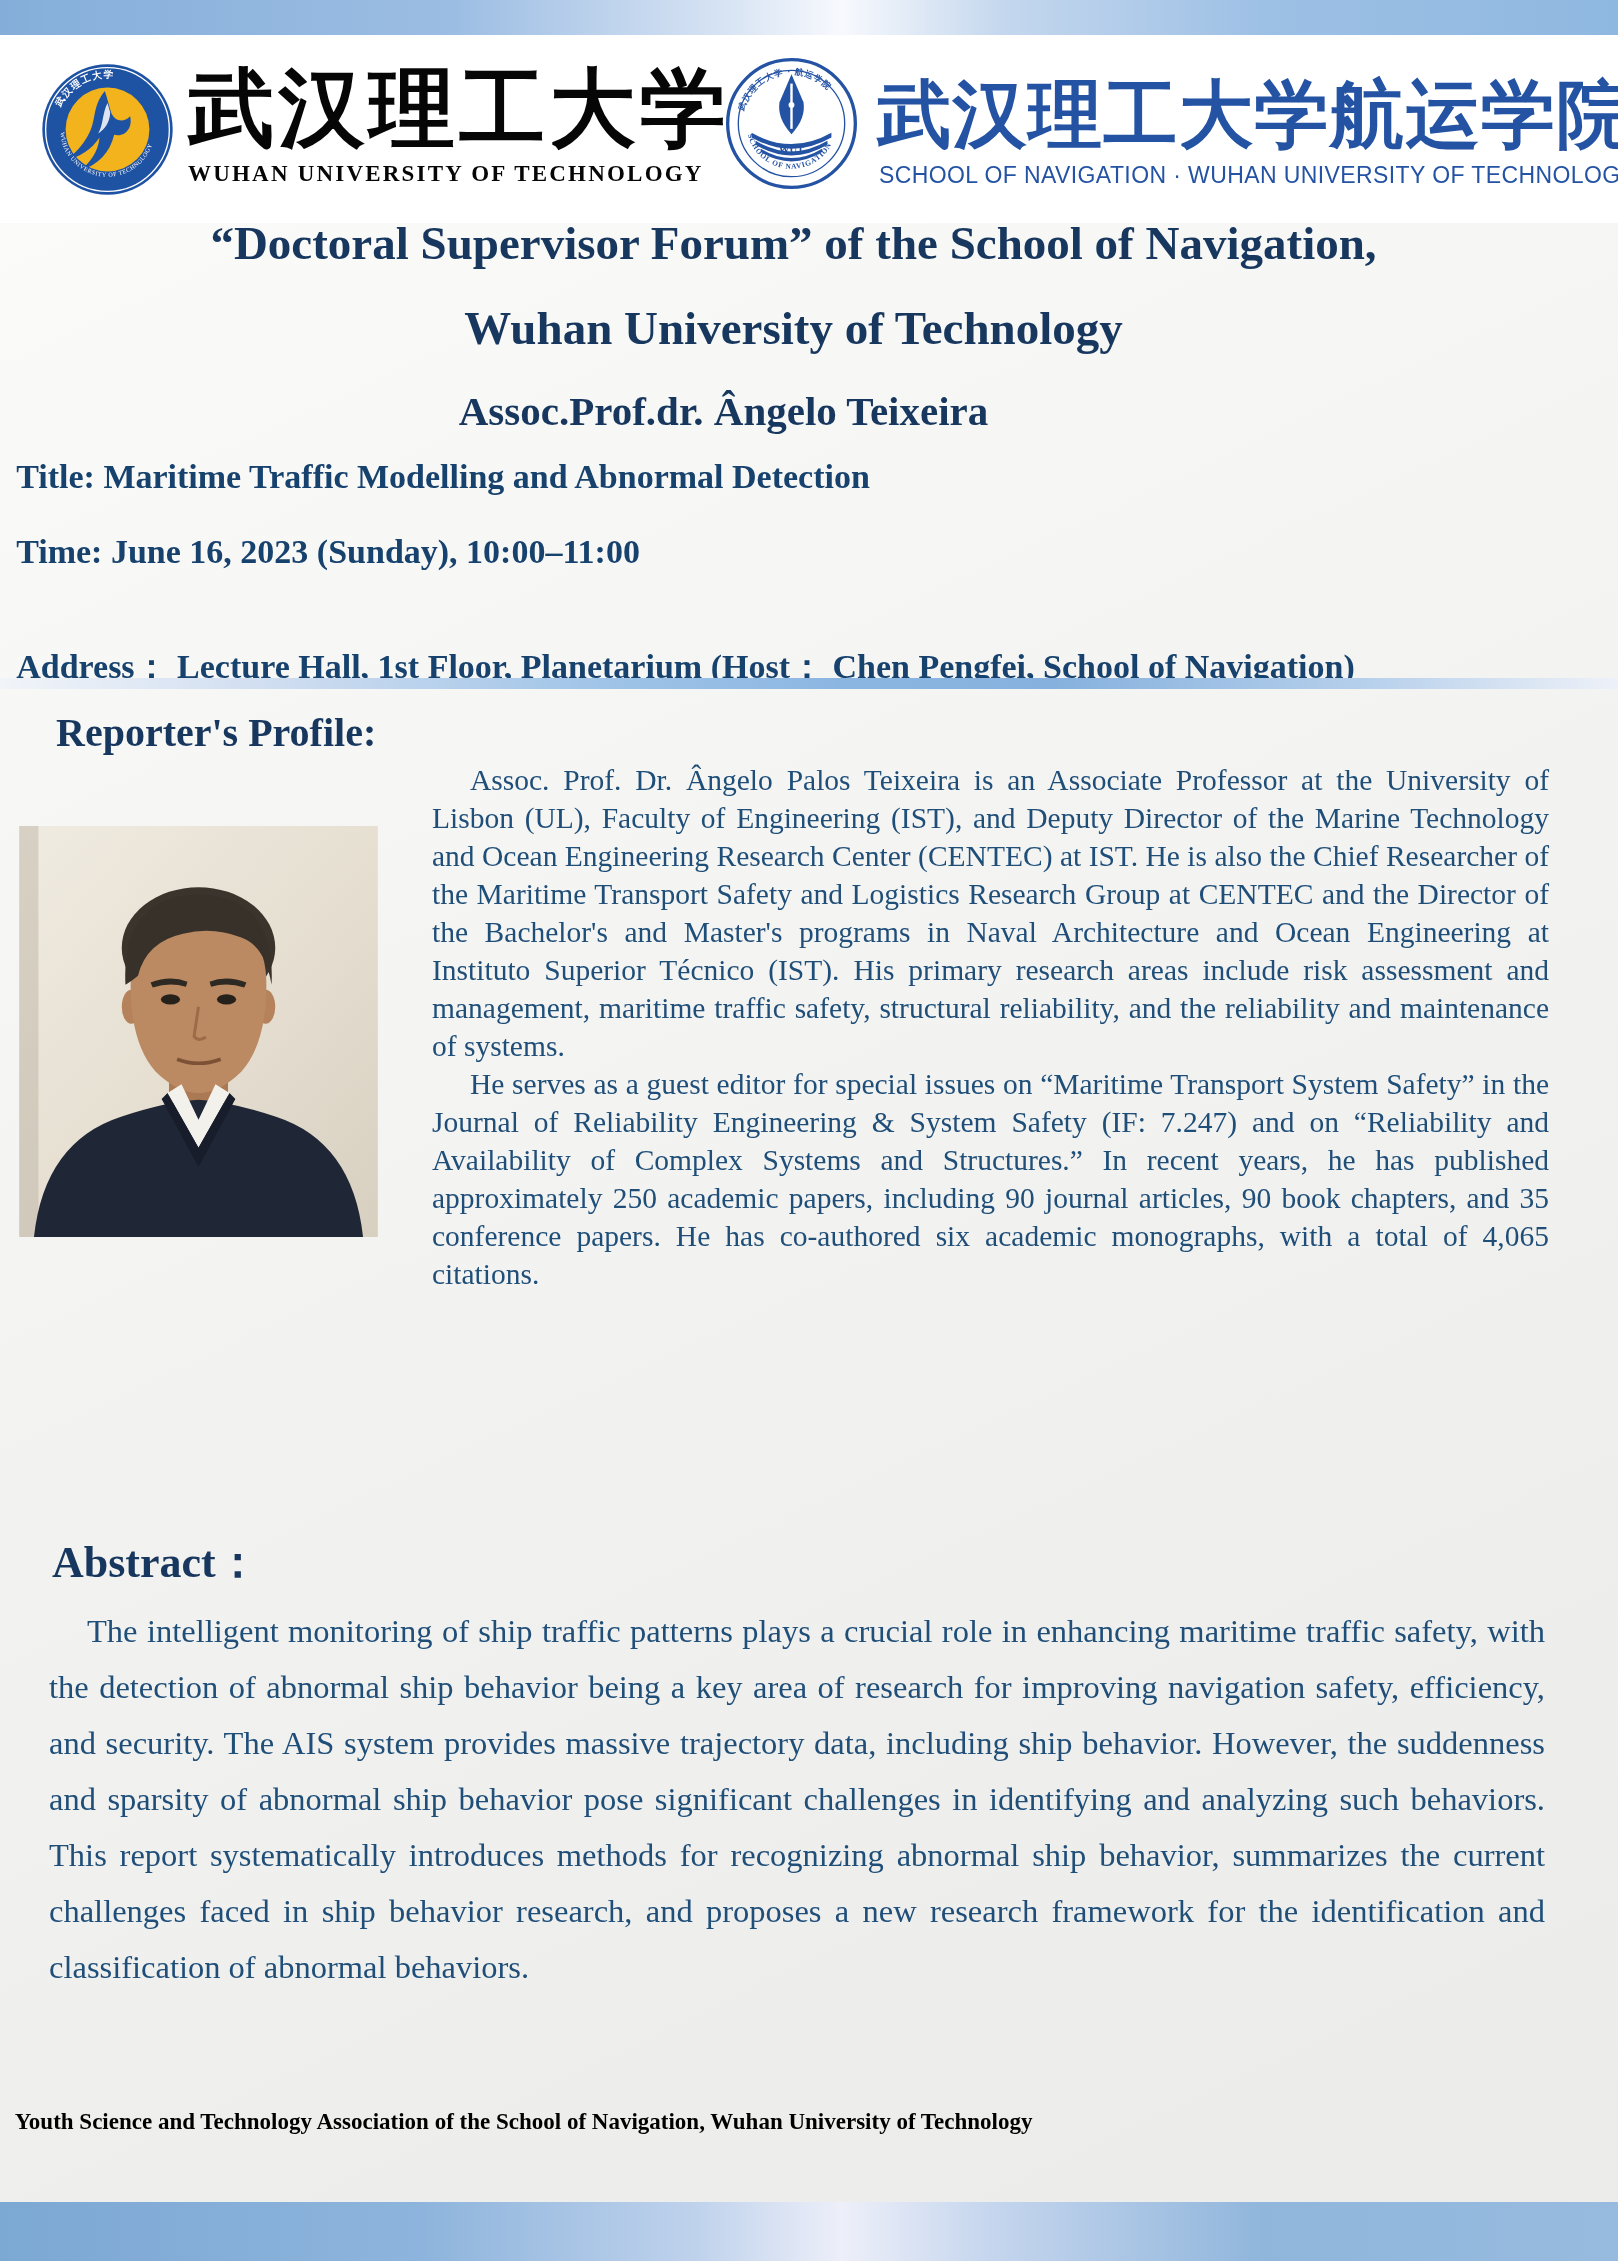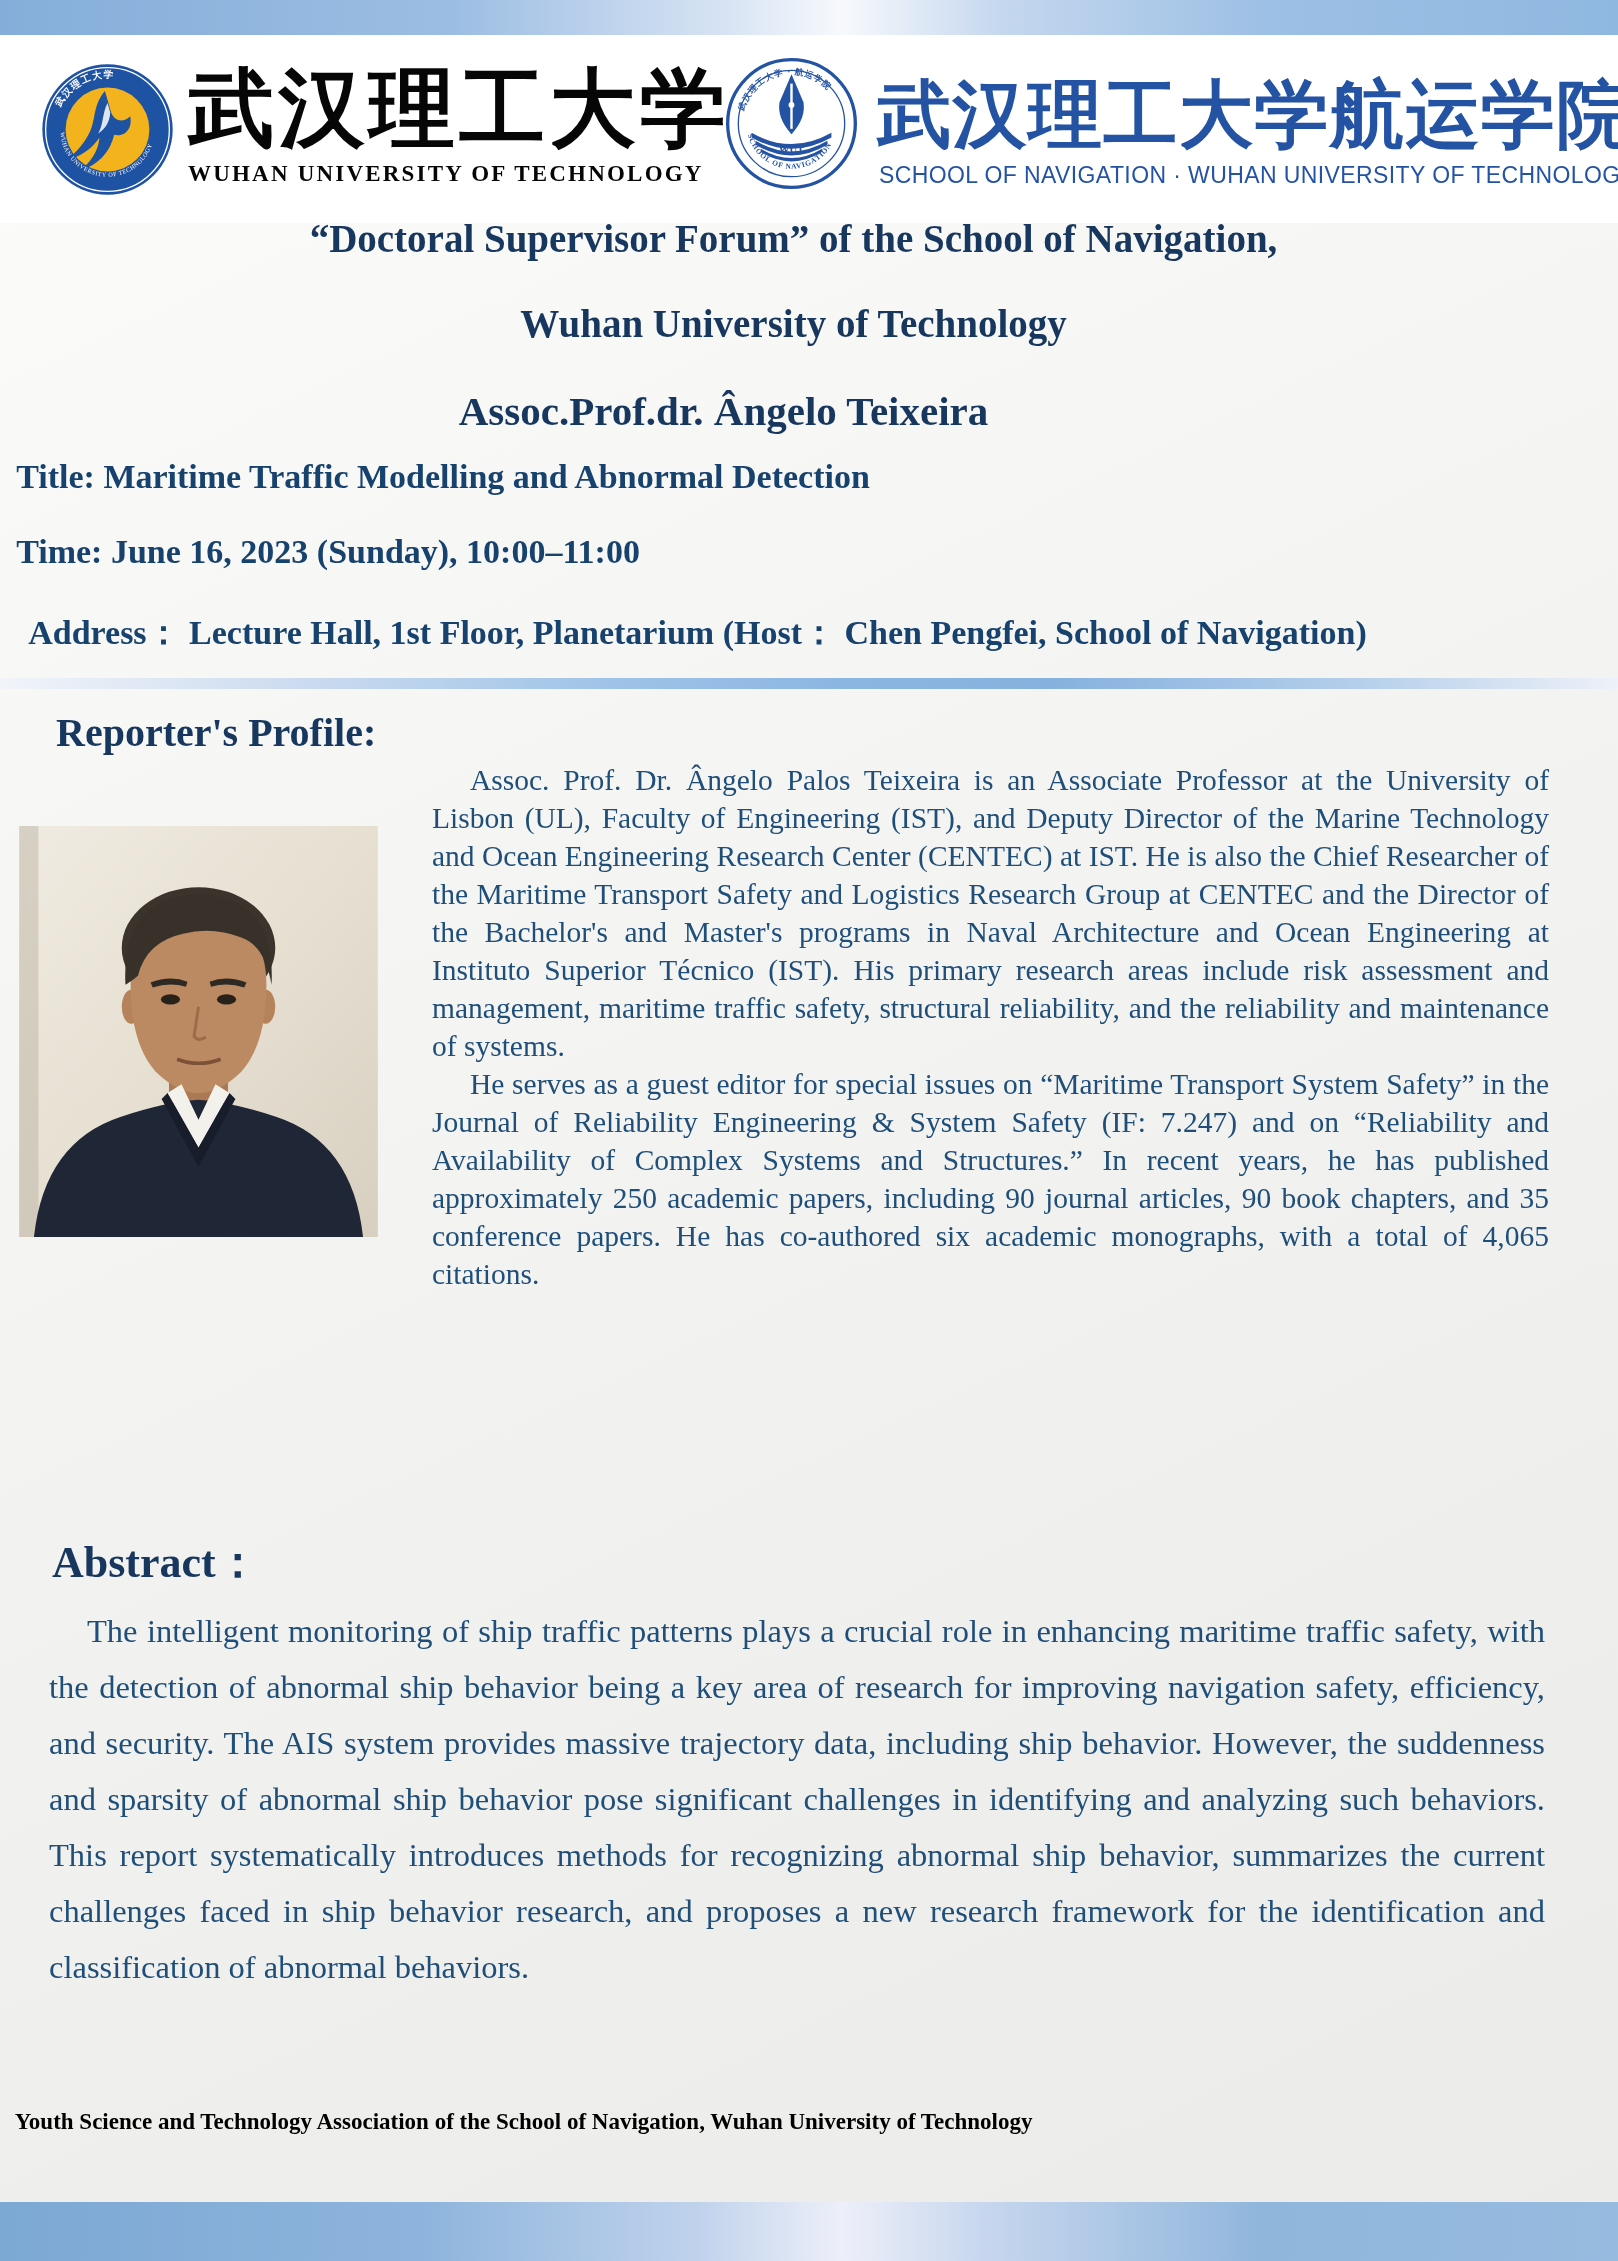--- a/index.html
+++ b/index.html
@@ -40,37 +40,37 @@
     letter-spacing: 1.5px; white-space: nowrap;
     font-family: "Liberation Sans", "DejaVu Sans", sans-serif;
   }
   .nav-en {
     position: absolute; left: 879px; top: 127px;
     font-size: 23px; color: #2453a4; letter-spacing: 0.4px; white-space: nowrap;
     font-family: "Liberation Sans", "DejaVu Sans", sans-serif;
   }
   .title-line {
     position: absolute; left: 0; width: 1587px;
-    text-align: center; font-size: 39px; font-weight: bold; color: #17375e;
+    text-align: center; font-size: 47px; font-weight: bold; color: #17375e;
     white-space: nowrap;
   }
   .title-line1 { top: 216px; }
   .title-line2 { top: 301px; }
   .speaker-line {
     position: absolute; left: 0; top: 387px; width: 1447px;
     display: flex; justify-content: center; gap: 111px;
     font-size: 41px; font-weight: bold; color: #17375e; white-space: nowrap;
   }
   .info-line {
     position: absolute; left: 16.2px;
     font-size: 34px; font-weight: bold; color: #17426e; white-space: nowrap;
   }
   .info-title   { top: 458px; }
   .info-time    { top: 533px; }
-  .info-address { top: 610px; margin-left: 12px; }
+  .info-address { top: 644px; }
   .divider {
     position: absolute; left: 0; top: 678px; width: 1619px; height: 11px;
     background: linear-gradient(90deg, #f1f4f9 0%, #cddcf0 18%, #9ec3e7 38%, #8cb6e2 52%, #86b1de 65%, #b5cfeb 84%, #eef1f8 100%);
   }
   .profile-heading {
     position: absolute; left: 56px; top: 709px;
     font-size: 40px; font-weight: bold; color: #17375e; white-space: nowrap;
   }
   .photo {
     position: absolute; left: 19px; top: 826px; width: 359px; height: 411px;

